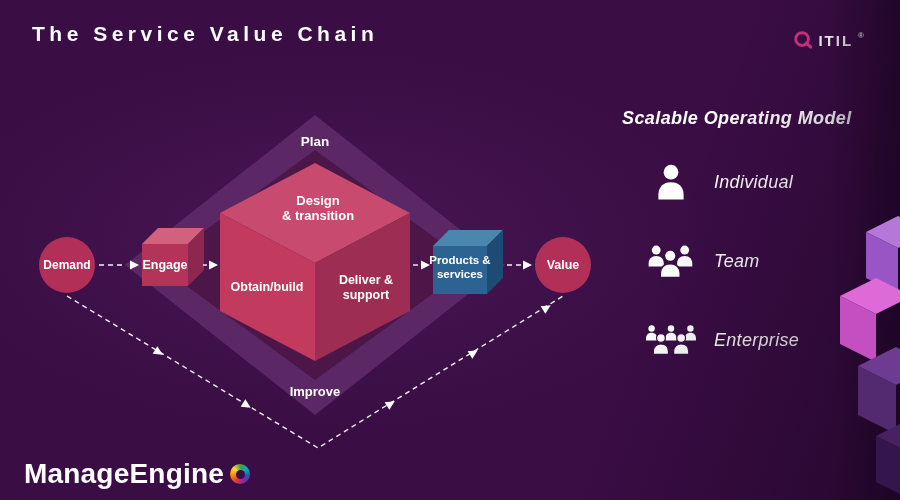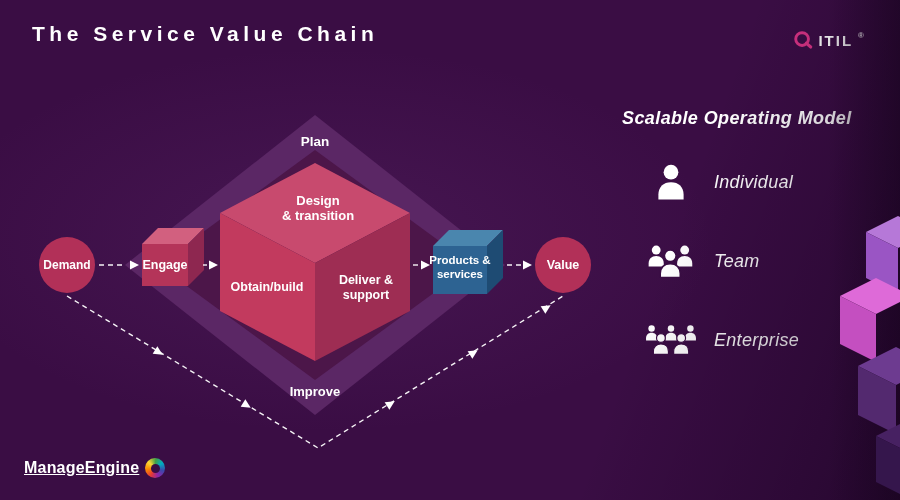--- a/index.html
+++ b/index.html
@@ -53,21 +53,21 @@
       linear-gradient(290deg, rgba(15,0,22,.45), rgba(0,0,0,0) 30%);
   }
   .deco{position:absolute;left:830px;top:200px;}
   .dl-top{fill:var(--decoLavTop,#b678d8);}   .dl-front{fill:var(--decoLavFront,#9a55c4);}
   .dp-top{fill:var(--decoPinkTop,#de6ad8);}  .dp-front{fill:var(--decoPinkFront,#c44fc0);}
   .dd-top{fill:var(--decoDarkTop,#6d3b90);}  .dd-front{fill:var(--decoDarkFront,#53296f);}
   .dx-top{fill:#472162;}                     .dx-front{fill:#35164c;}
   .me-logo{
     position:absolute;left:24px;top:458px;display:flex;align-items:center;gap:6px;
   }
-  .me-text{font-size:16px;font-weight:bold;color:#fff;letter-spacing:.2px;text-decoration:underline;}
+  .me-text{font-size:28px;font-weight:bold;color:#fff;letter-spacing:.2px;}
   .swirl{
     width:20px;height:20px;border-radius:50%;
     background:conic-gradient(from 210deg,#e53935,#fb8c00,#fdd835,#43a047,#00acc1,#3949ab,#8e24aa,#e53935);
     display:inline-flex;align-items:center;justify-content:center;
   }
   .swirl-hole{width:9px;height:9px;border-radius:50%;background:var(--bg,#3a0d44);}
   .hidden-defs{position:absolute;width:0;height:0;}
 </style>
 </head>
 <body>

